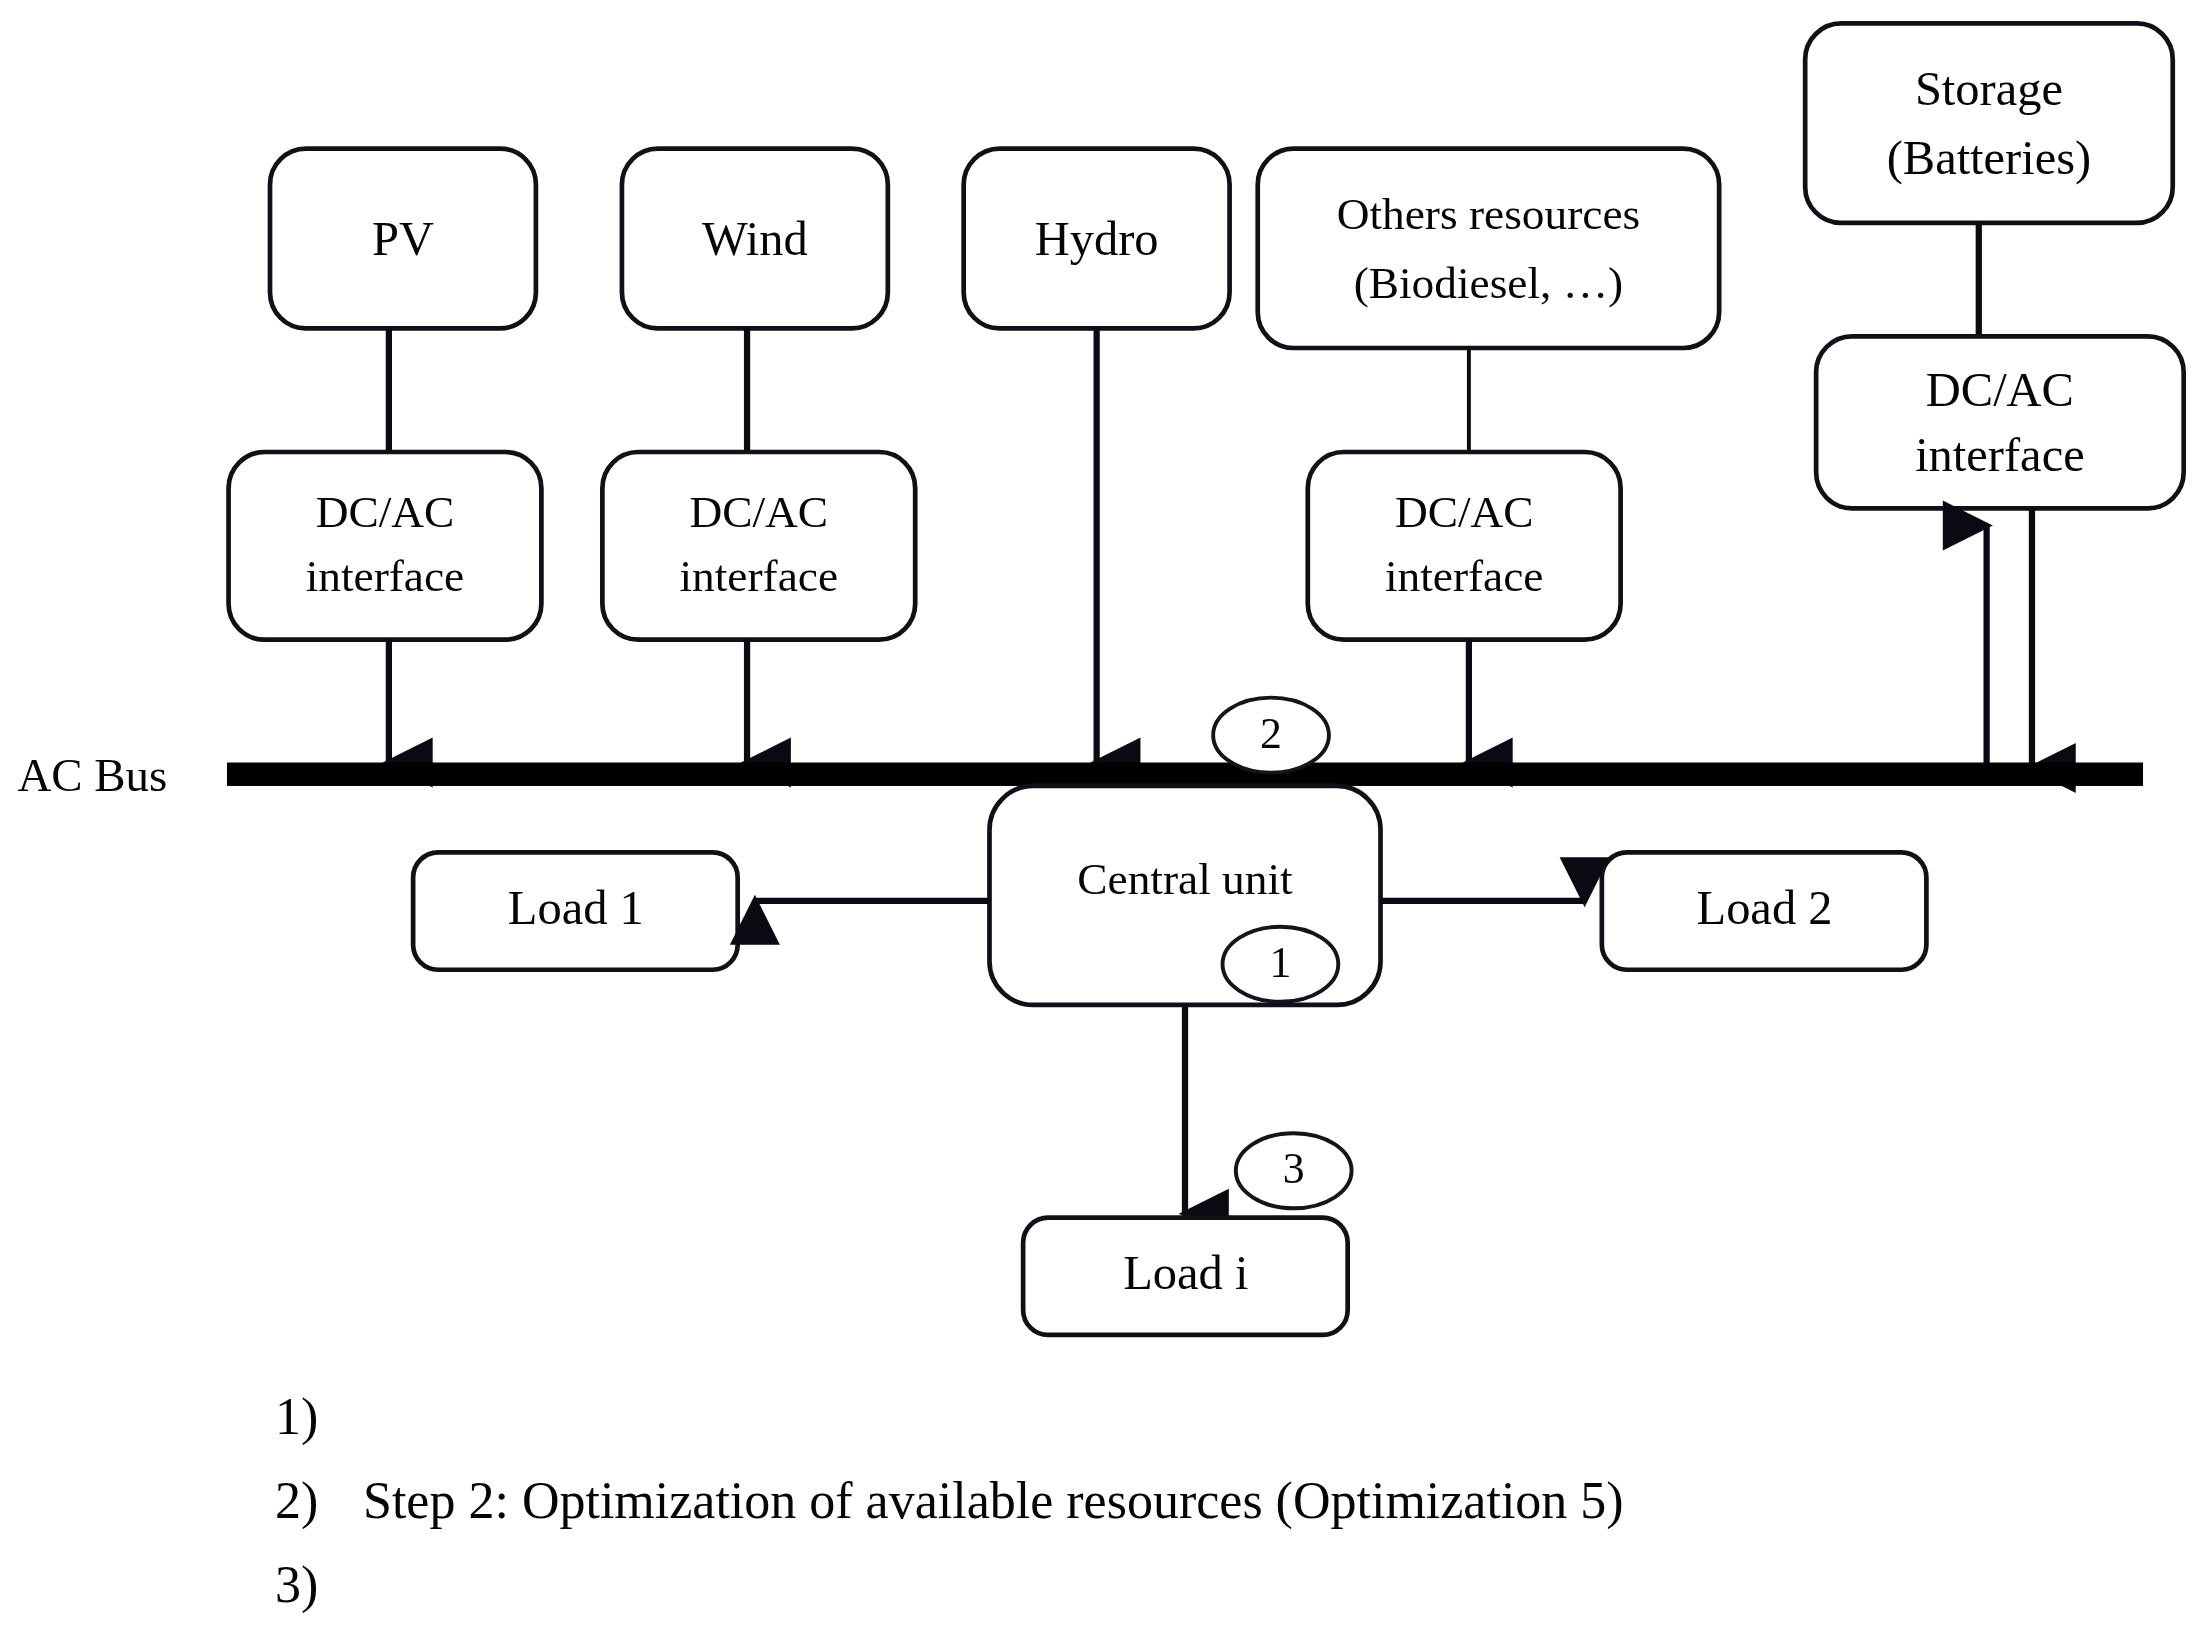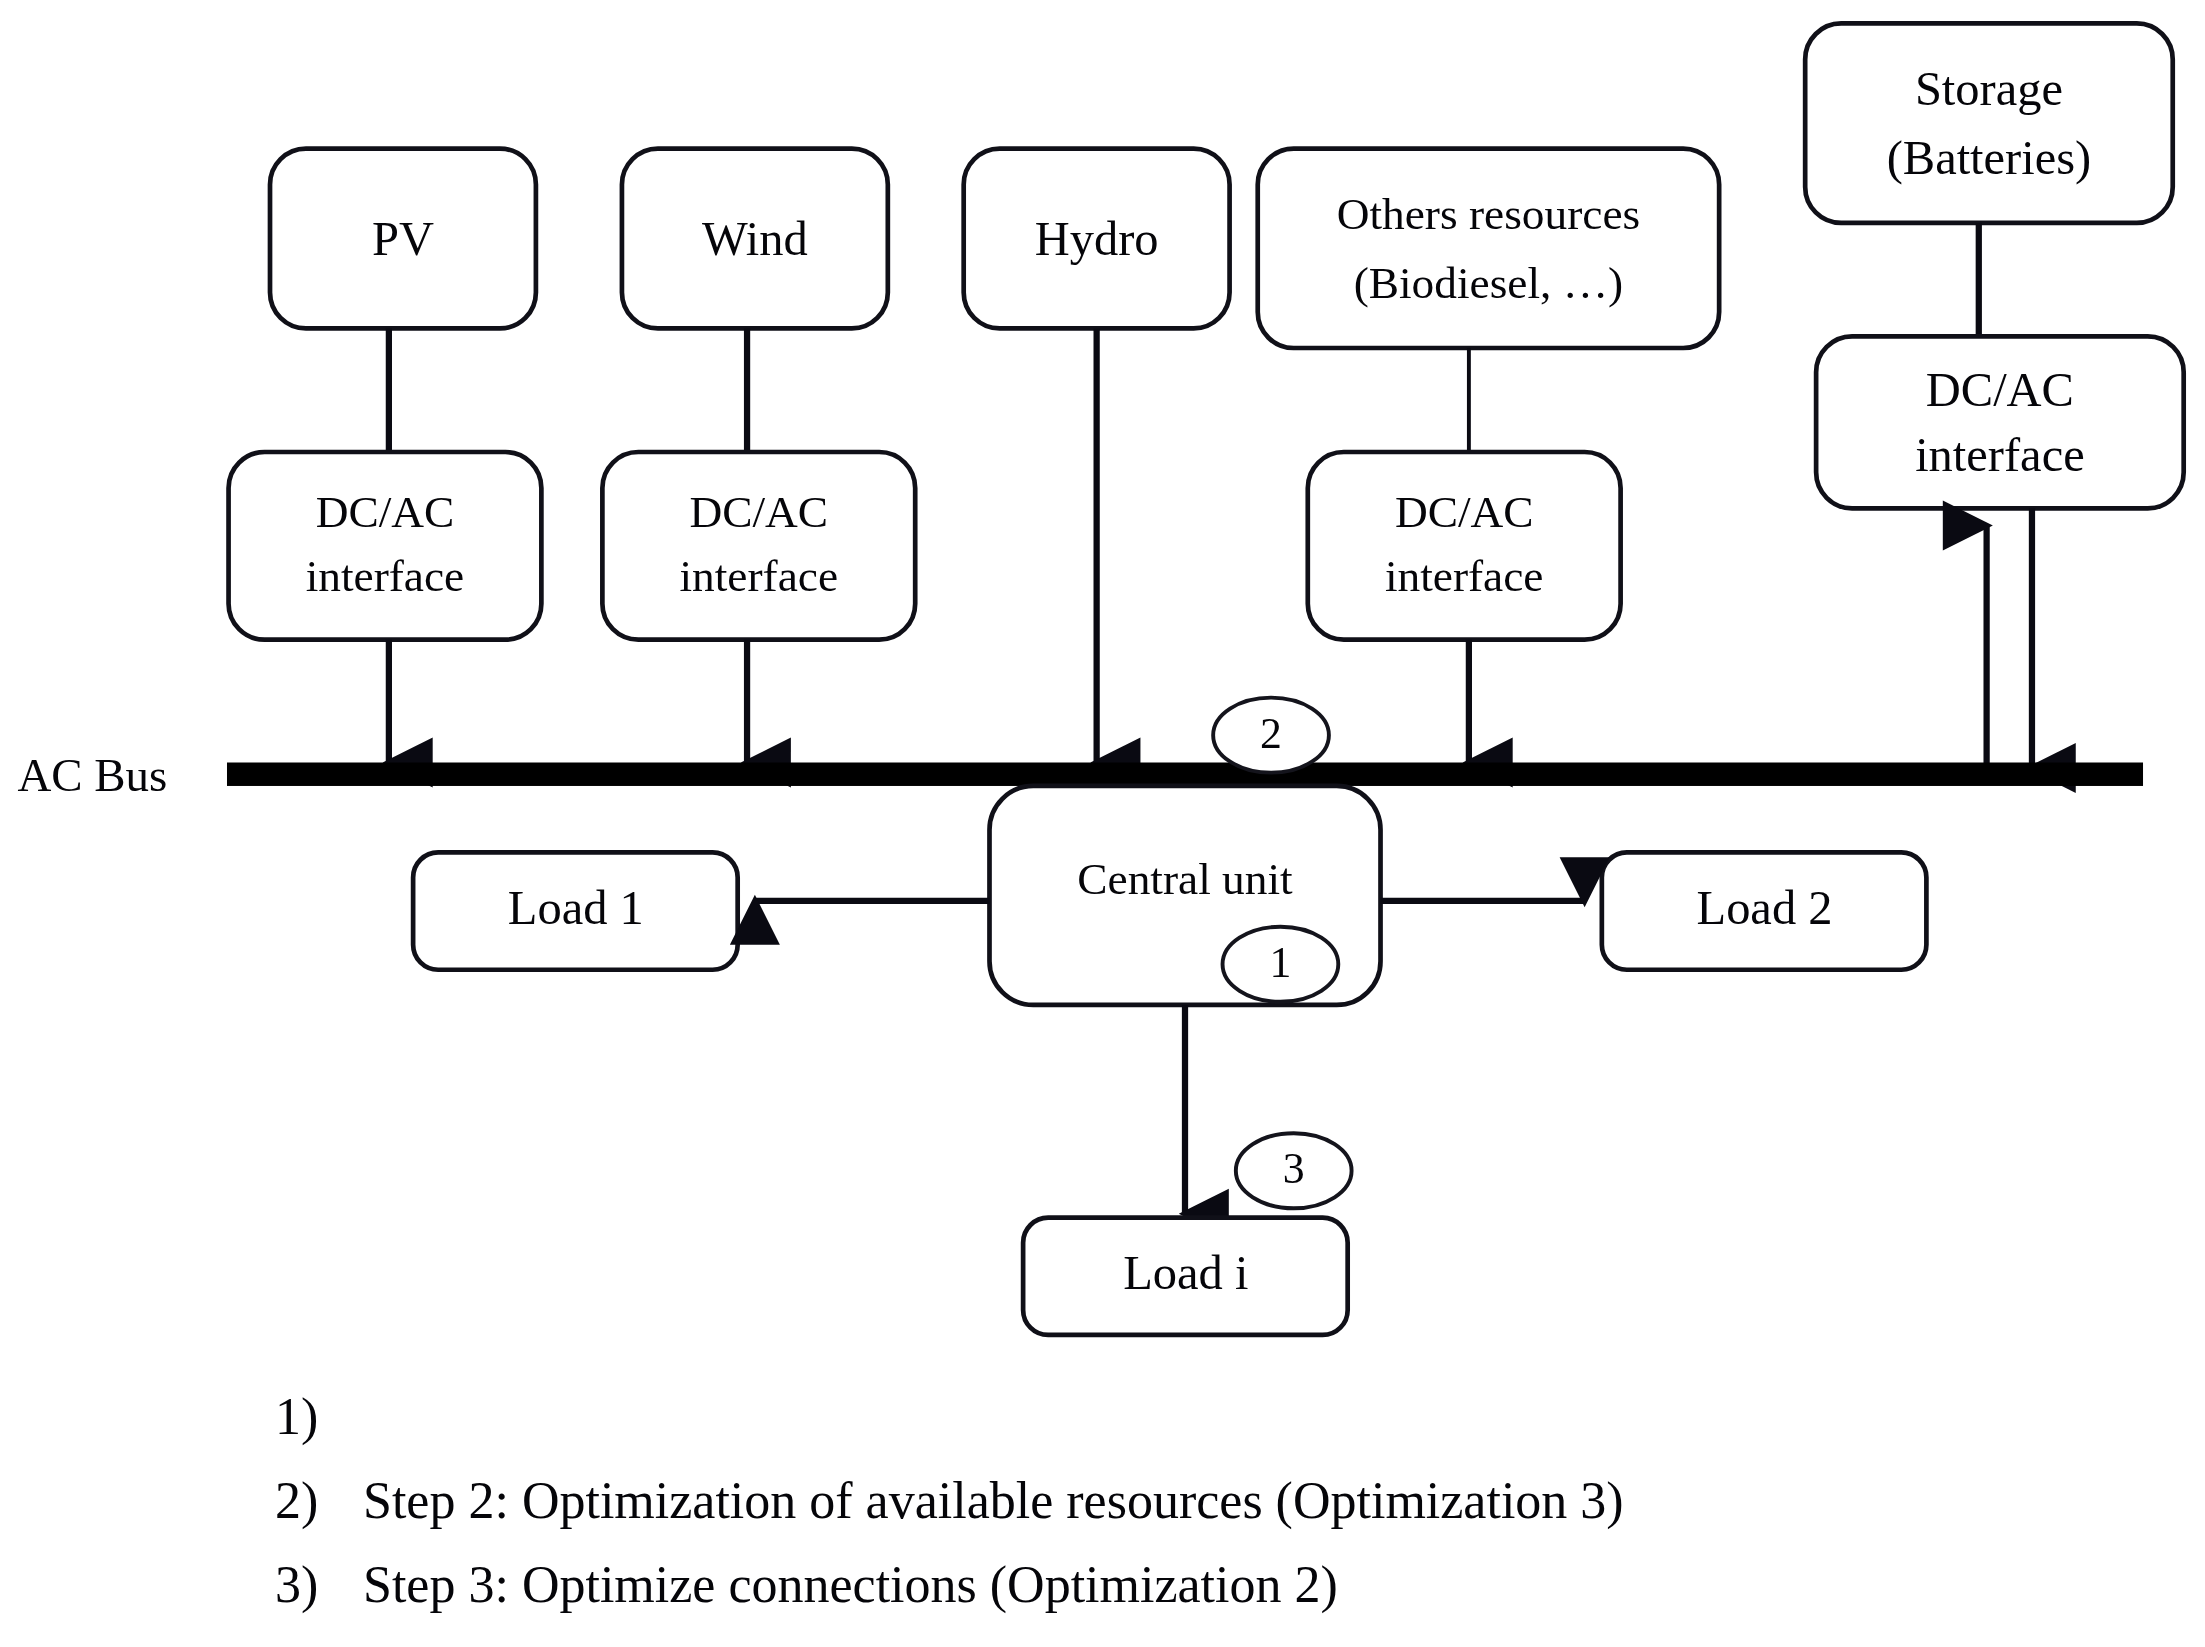--- a/index.html
+++ b/index.html
@@ -178,22 +178,21 @@
     <ellipse class="step-marker-ellipse" cx="1654" cy="1497" rx="74" ry="48"></ellipse>
     <text class="step-marker-text" x="1654" y="1500">3</text>
   </svg>
 
   <div class="legend">
     <div class="legend-row">
       <span class="legend-marker">1)</span>
     </div>
     <div class="legend-row">
       <span class="legend-marker">2)</span>
-      <span class="legend-text">Step 2: Optimization of available resources (Optimization 3)</span>
+      <span class="legend-text">Step 2: Optimization of available resources (Optimization 5)</span>
     </div>
     <div class="legend-row">
       <span class="legend-marker">3)</span>
-      <span class="legend-text">Step 3: Optimize connections (Optimization 2)</span>
     </div>
   </div>
 
 </div>
 
 
 </body></html>

